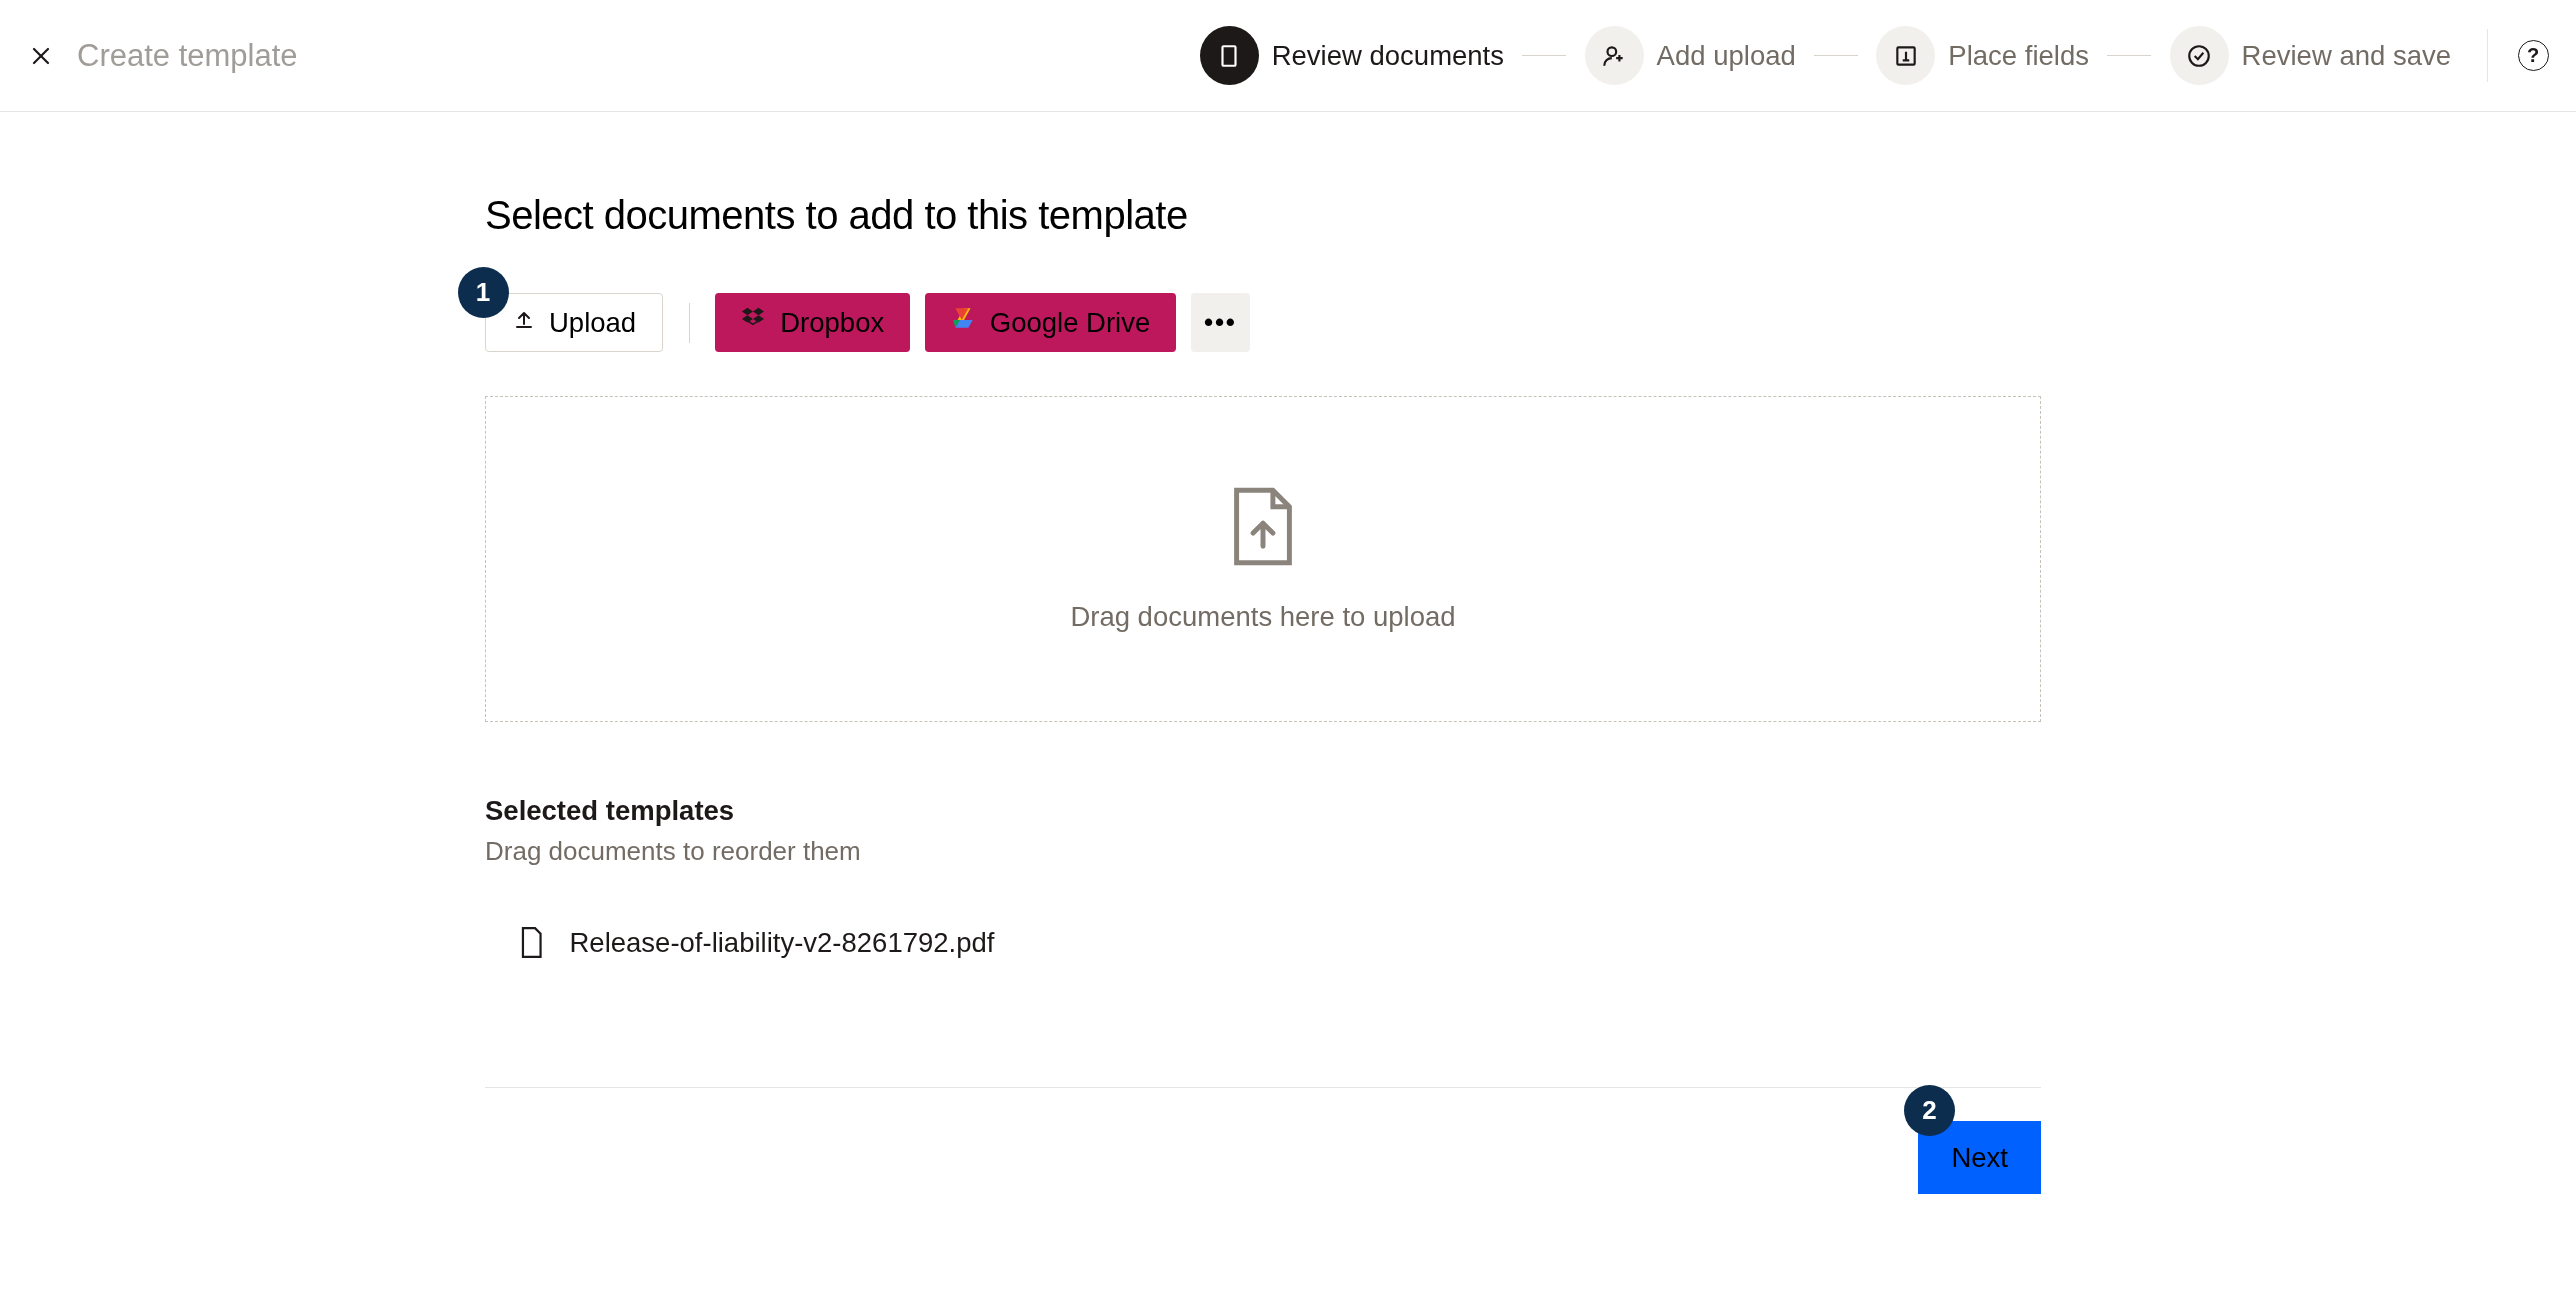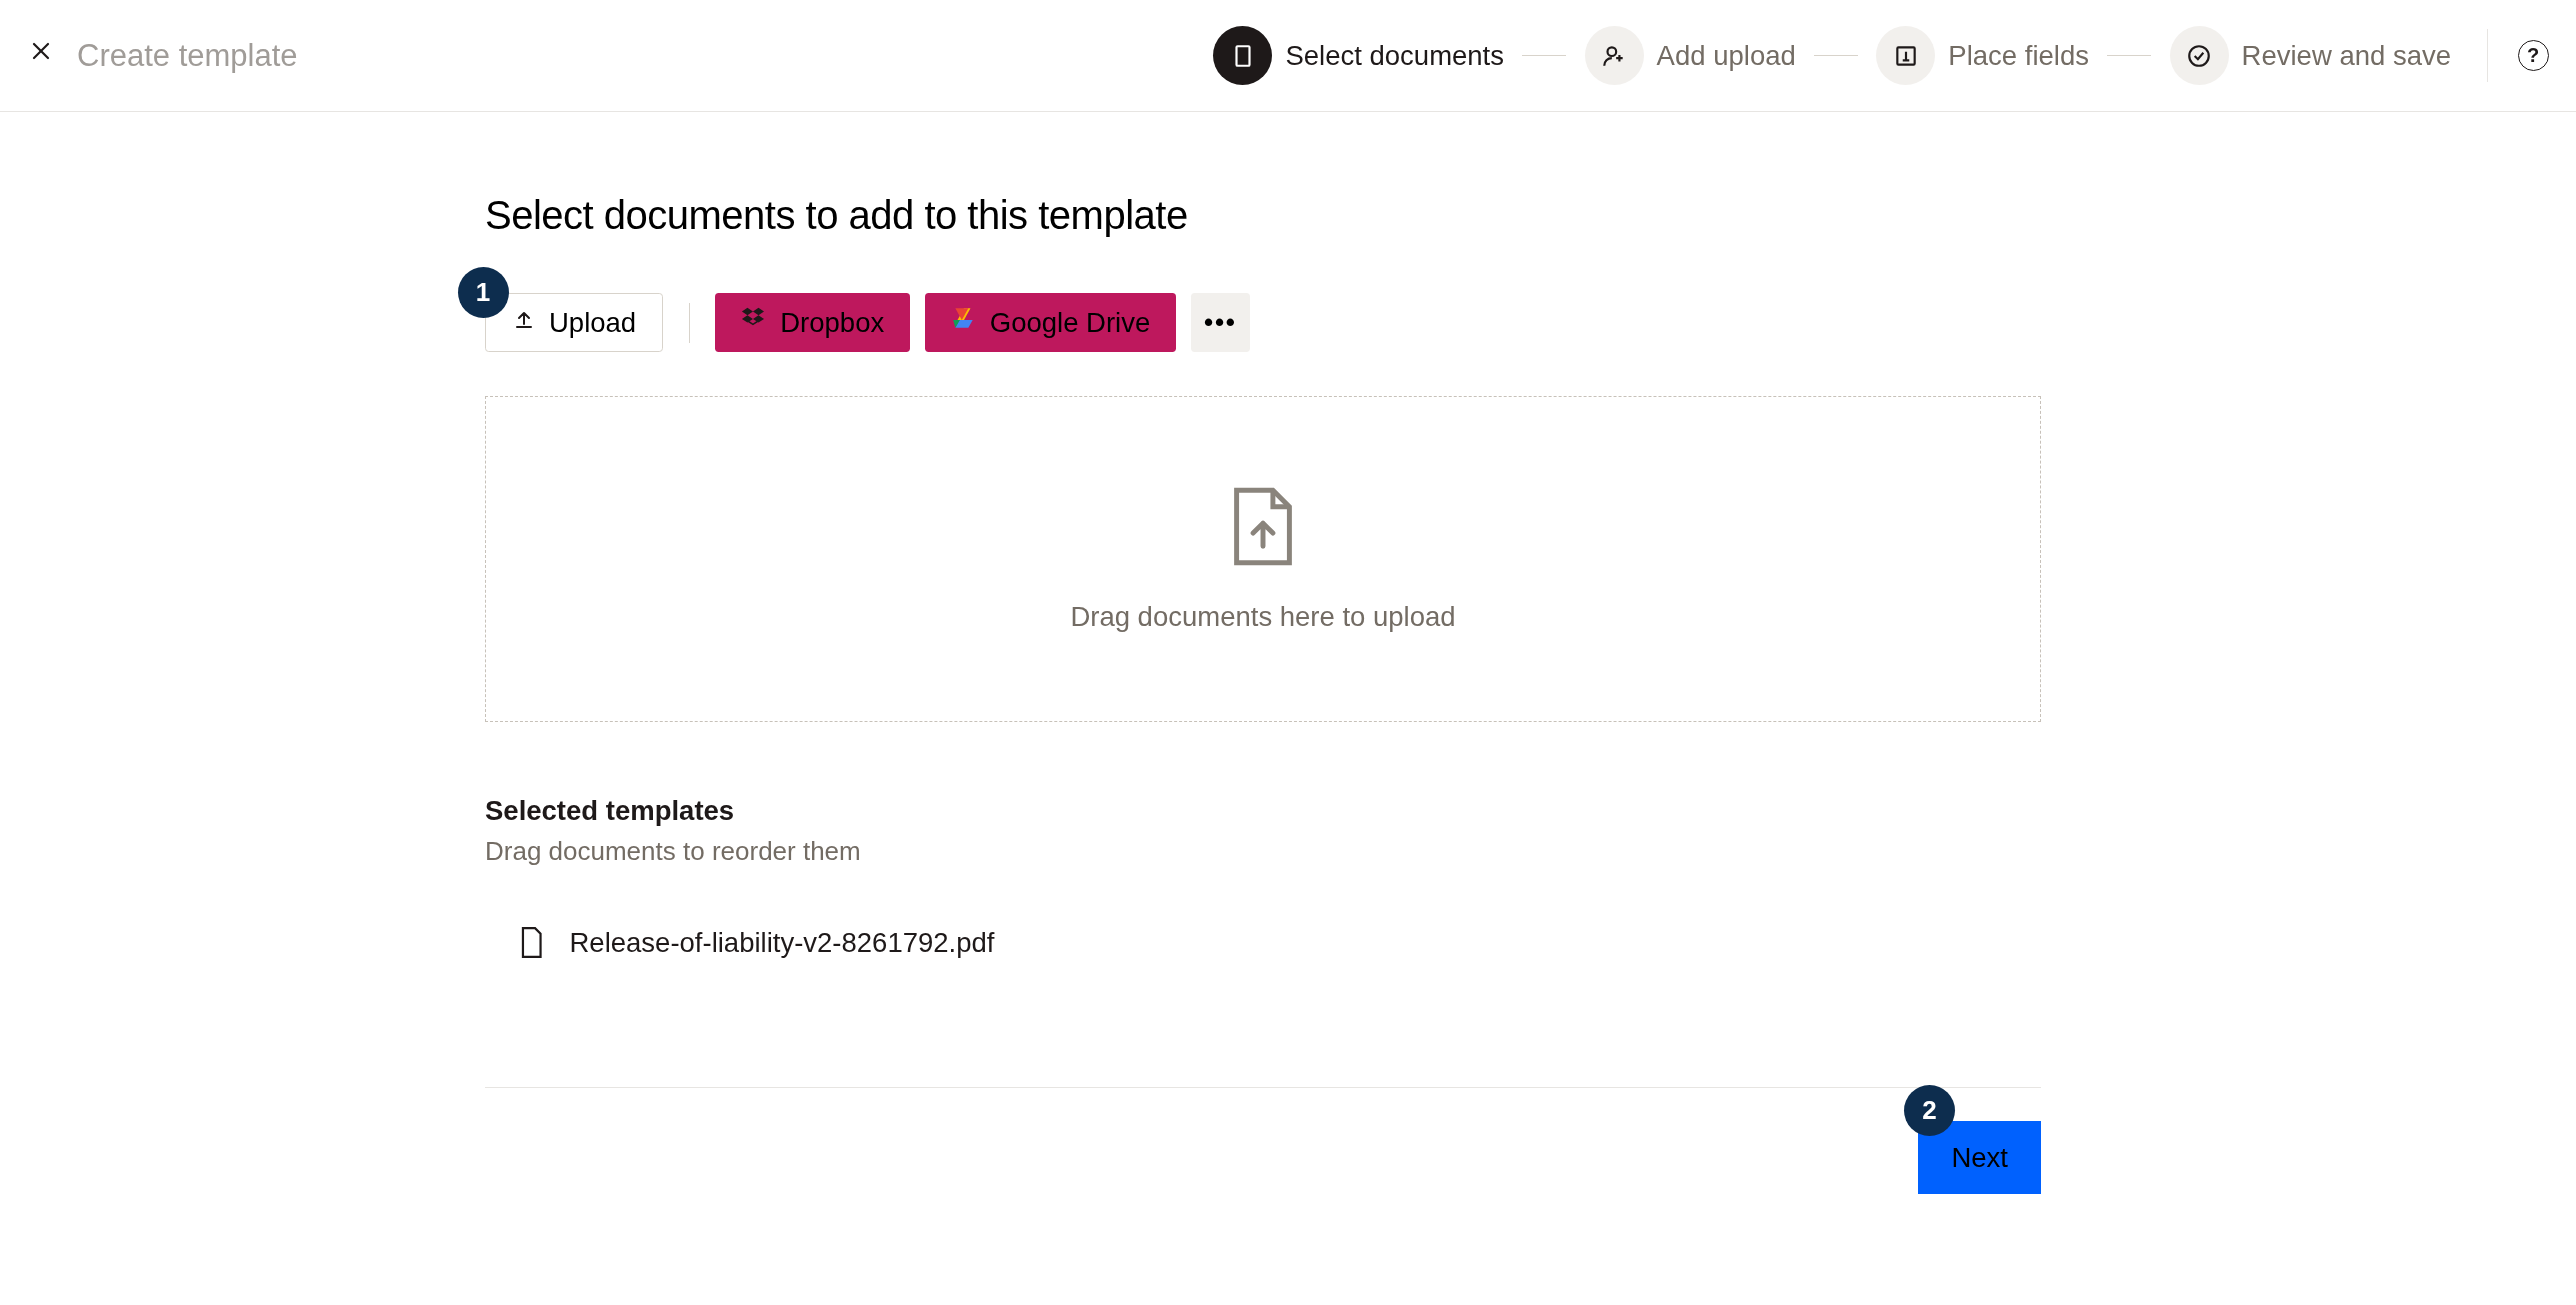--- a/index.html
+++ b/index.html
@@ -16,20 +16,21 @@
   .header {
     display: flex;
     align-items: center;
     justify-content: space-between;
     padding: 0 27.5px;
     height: 112px;
     border-bottom: 0.9px solid #e7e5e2;
   }
   .header-left {
     display: flex;
+    align-items: center;
     gap: 22px;
   }
   .close-icon {
     width: 27.5px; height: 27.5px;
     display: flex; align-items: center; justify-content: center;
     cursor: pointer;
     font-size: 29px;
     color: #1e1919;
   }
   .page-title {
@@ -225,21 +226,21 @@
 
   <div class="header-right">
     <div class="stepper">
 
       <div class="step active">
         <div class="step-circle">
           <svg viewBox="0 0 24 24" width="26" height="26" fill="none" stroke="#fff" stroke-width="2">
             <rect x="6" y="3" width="12" height="18" rx="1"></rect>
           </svg>
         </div>
-        <div class="step-label">Select documents</div>
+        <div class="step-label">Review documents</div>
       </div>
       <div class="step-connector"></div>
 
       <div class="step">
         <div class="step-circle">
           <svg viewBox="0 0 24 24" width="26" height="26" fill="none" stroke="#1e1919" stroke-width="2">
             <circle cx="10" cy="8" r="4"></circle>
               <path d="M3 21c0-4 3-7 7-7"></path>
               <path d="M17 11v6M14 14h6"></path>
           </svg>

